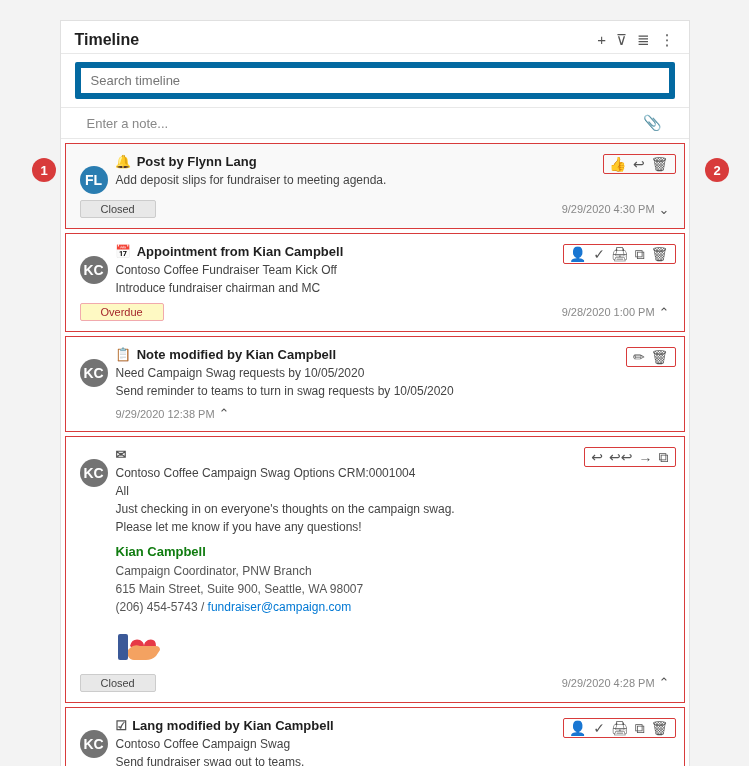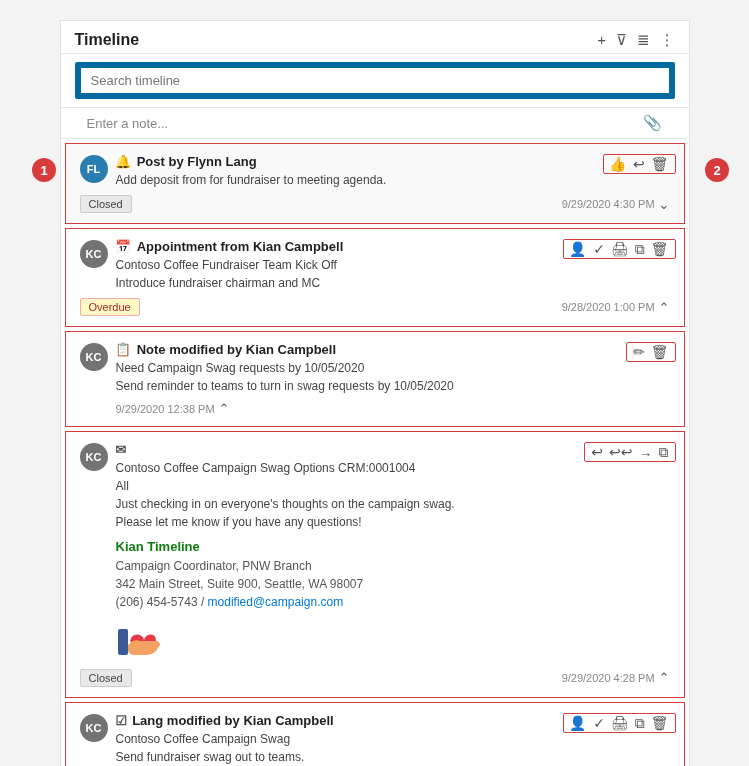--- a/index.html
+++ b/index.html
@@ -84,26 +84,26 @@
       display: flex;
       align-items: flex-start;
     }
     .avatar {
       width: 28px;
       height: 28px;
       border-radius: 50%;
       display: flex;
       align-items: center;
       justify-content: center;
-      font-size: 11px;
+      font-size: 14px;
       font-weight: 700;
       color: #fff;
       margin-right: 8px;
       flex-shrink: 0;
-      margin-top: 1px;
+      margin-top: 12px;
     }
     .avatar-fl { background: #2a7db1; }
     .avatar-kc { background: #737373; }
     .item-content { flex: 1; min-width: 0; }
     .item-title {
       font-size: 13px;
       font-weight: 600;
       color: #1f1f1f;
       display: flex;
       align-items: center;
@@ -133,21 +133,21 @@
       text-decoration: none;
     }
     .item-footer {
       display: flex;
       align-items: center;
       margin-top: 6px;
       gap: 8px;
     }
     .badge {
       border-radius: 2px;
-      padding: 2px 8px;
+      padding: 2px 20px;
       font-size: 11px;
       font-weight: 500;
     }
     .badge-closed {
       background: #e8e8e8;
       color: #444;
       border: 1px solid #ccc;
     }
     .badge-overdue {
       background: #fef9c3;
@@ -251,21 +251,21 @@
     <div class="timeline-items">
 
       <div class="timeline-item" style="background:#f9f9f9; border: 1.5px solid #d83b3b; margin: 4px; position:relative;">
         <div class="item-header">
           <div class="avatar avatar-fl">FL</div>
           <div class="item-content">
             <div class="item-title">
               <span class="icon-prefix">🔔</span>
               <span>Post by Flynn Lang</span>
             </div>
-            <div class="item-body">Add deposit from for fundraiser to meeting agenda.</div>
+            <div class="item-body">Add deposit slips for fundraiser to meeting agenda.</div>
           </div>
         </div>
         <div class="item-footer">
           <span class="badge badge-closed">Closed</span>
           <span class="item-timestamp">
             9/29/2020 4:30 PM
             <span class="chevron">⌄</span>
           </span>
         </div>
 
@@ -338,25 +338,25 @@
           <div class="item-content">
             <div class="item-title">
               <span class="icon-prefix">✉</span>
             </div>
             <div class="item-body">
               Contoso Coffee Campaign Swag Options CRM:0001004<br>
               All<br>
               Just checking in on everyone's thoughts on the campaign swag.<br>
               Please let me know if you have any questions!<br>
               <div class="email-signature">
-                <span class="green-name">Kian Timeline</span><br>
+                <span class="green-name">Kian Campbell</span><br>
                 <span class="small-text">Campaign Coordinator, PNW Branch</span><br>
-                <span class="small-text">342 Main Street, Suite 900, Seattle, WA 98007</span><br>
+                <span class="small-text">615 Main Street, Suite 900, Seattle, WA 98007</span><br>
                 <span class="small-text">(206) 454-5743 / </span>
-                <a href="#" class="email-link small-text">modified@campaign.com</a>
+                <a href="#" class="email-link small-text">fundraiser@campaign.com</a>
               </div>
               <div class="email-image">
                 <svg width="56" height="44" viewBox="0 0 56 44">
                   <rect x="2" y="10" width="10" height="26" rx="2" fill="#3b5998"></rect>
                   <path d="M14 22 Q16 14 24 16 Q28 18 28 22 Q28 18 32 16 Q40 14 40 22 L28 34 Z" fill="#e63946"></path>
                   <path d="M12 26 L14 24 Q18 20 24 22 L40 22 Q44 22 44 26 L40 32 Q36 36 30 36 L18 36 Q14 36 12 32 Z" fill="#f4a261"></path>
                 </svg>
               </div>
             </div>
           </div>

